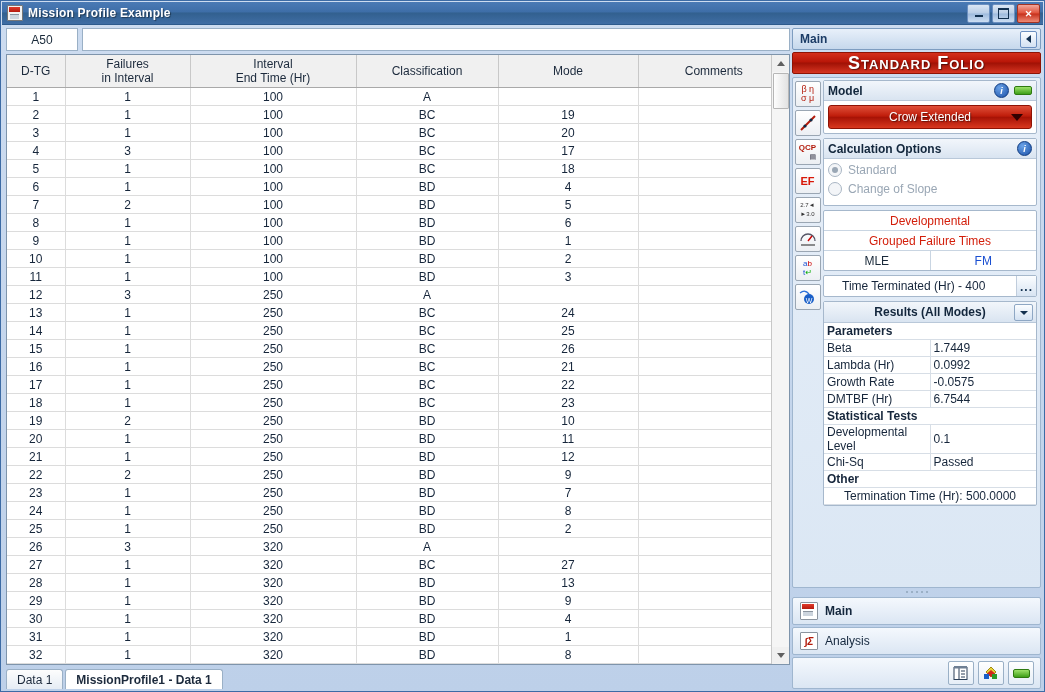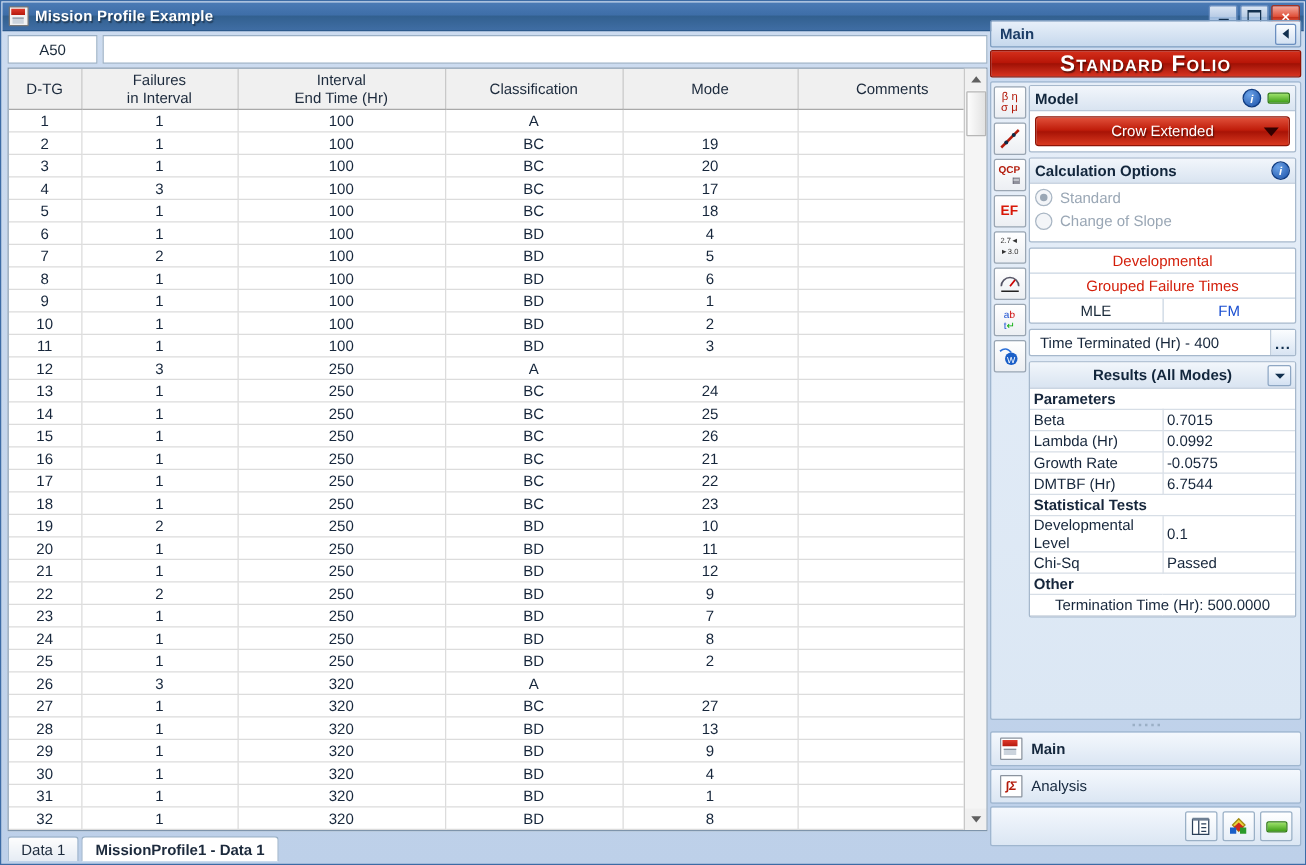--- a/index.html
+++ b/index.html
@@ -126,21 +126,21 @@
     height:19px;padding:0 10px;display:flex;align-items:center;
     font-size:12px;color:#1c2a3c;
     background:linear-gradient(to bottom,#fdfdfd,#e5ecf4);
     border:1px solid #9ab0c6;border-bottom:none;
     border-radius:3px 3px 0 0;
   }
   .tab.active{font-weight:bold;background:#ffffff;}
 
   
   .rpanel{
-    position:absolute;left:791px;top:15px;width:249px;height:661px;
+    position:absolute;left:791px;top:27px;width:249px;height:661px;
     display:flex;flex-direction:column;
   }
   .rp-header{
     height:22px;display:flex;align-items:center;
     background:linear-gradient(to bottom,#e8f0fa,#c6d8ec);
     border:1px solid #7e9dc0;border-radius:2px;
     box-sizing:border-box;padding:0 3px;flex:none;
   }
   .rp-header-title{font-weight:bold;font-size:12px;color:#1b3c66;padding-left:4px;flex:1;}
   .collapse-btn{
@@ -234,21 +234,21 @@
   .info-split > div{
     flex:1;display:flex;align-items:center;justify-content:center;font-size:12px;
   }
   .info-split .mle{color:#1a2a3a;border-right:1px solid #c9d5e2;}
   .info-split .fm{color:#1a4fd1;}
 
   .termfield{
     display:flex;height:20px;border:1px solid #a6b8cc;background:#fff;
     border-radius:2px;margin-bottom:4px;align-items:stretch;
   }
-  .termfield .val{flex:1;display:flex;align-items:center;padding-left:8px;font-size:12px;color:#16263b;}
+  .termfield .val{flex:1;display:flex;align-items:center;padding-left:18px;font-size:12px;color:#16263b;}
   .ellipsis-btn{
     width:19px;border-left:1px solid #c0cddc;
     background:linear-gradient(to bottom,#fbfdff,#d8e4f2);
     display:flex;align-items:flex-end;justify-content:center;
     font-size:12px;color:#12304f;padding-bottom:2px;font-weight:bold;letter-spacing:1px;
   }
 
   .results-hdr{
     height:20px;display:flex;align-items:center;justify-content:center;position:relative;
     background:linear-gradient(to bottom,#f2f6fb,#d9e4f1);
@@ -771,21 +771,21 @@
                 <i class="tri-dn-sm"></i>
               </div>
           </div>
           <table class="res">
             <tbody id="results-body">
                 <tr class="section">
                   <td colspan="2">Parameters</td>
                 </tr>
                 <tr>
                   <td class="k">Beta</td>
-                  <td>0.7015</td>
+                  <td>1.7449</td>
                 </tr>
                 <tr>
                   <td class="k">Lambda (Hr)</td>
                   <td>0.0992</td>
                 </tr>
                 <tr>
                   <td class="k">Growth Rate</td>
                   <td>-0.0575</td>
                 </tr>
                 <tr>

